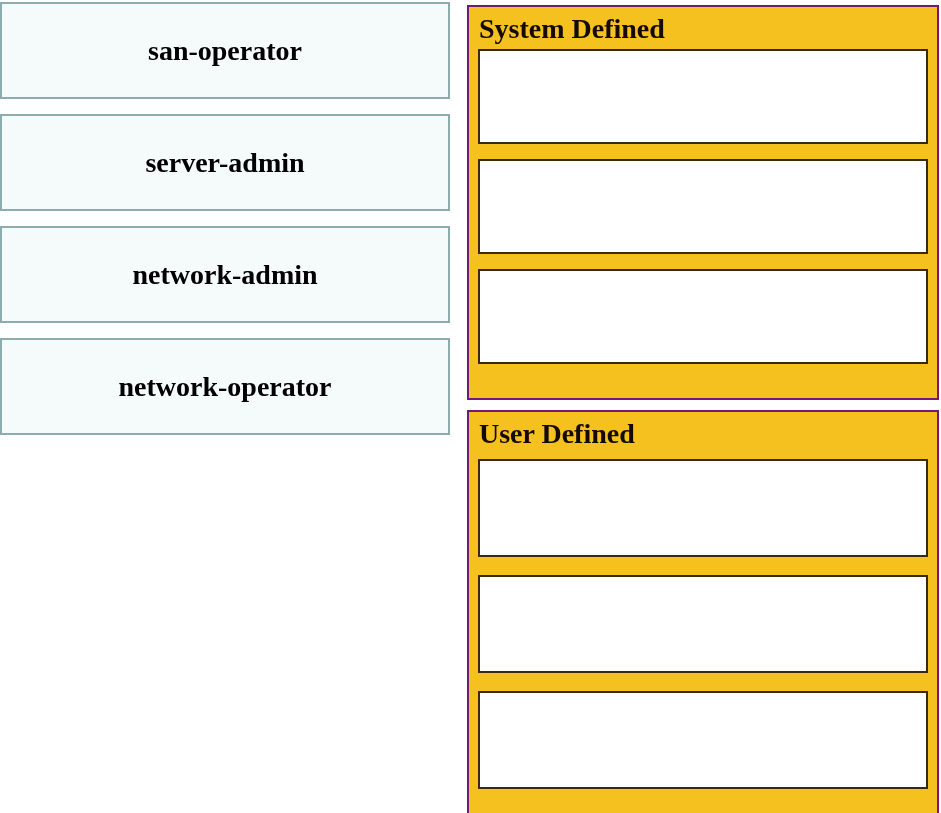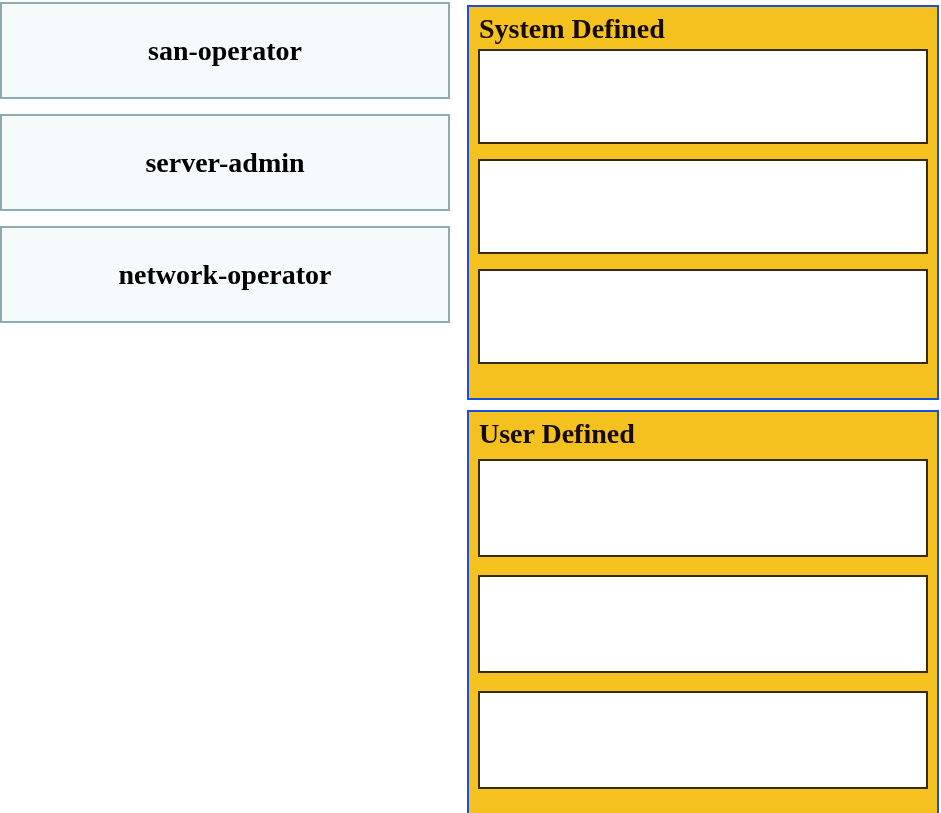--- a/index.html
+++ b/index.html
@@ -41,21 +41,21 @@
     cursor: move;
   }
 
   
   .drop-panel {
     position: absolute;
     left: 467px;
     width: 472px;
     box-sizing: border-box;
     background: #f5c11e;
-    border: 2px solid #1d4ed8;
+    border: 2px solid #701a75;
   }
   .panel-system { top: 5px;   height: 395px; }
   .panel-user   { top: 410px; height: 420px; }
 
   .panel-title {
     font-size: 28px;
     color: #140a00;
     padding: 5px 0 4px 10px;
     line-height: 33px;
     white-space: nowrap;
@@ -73,20 +73,21 @@
   .panel-user   .drop-slot { height: 98px; margin-bottom: 18px; }
 </style>
 </head>
 <body>
 
 <div class="stage">
 
   <div class="drag-list">
     <div class="drag-item">san-operator</div>
     <div class="drag-item">server-admin</div>
+    <div class="drag-item">network-admin</div>
     <div class="drag-item">network-operator</div>
   </div>
 
   <div class="drop-panel panel-system">
     <div class="panel-title">System Defined</div>
     <div class="drop-slot"></div>
     <div class="drop-slot"></div>
     <div class="drop-slot"></div>
   </div>
 

